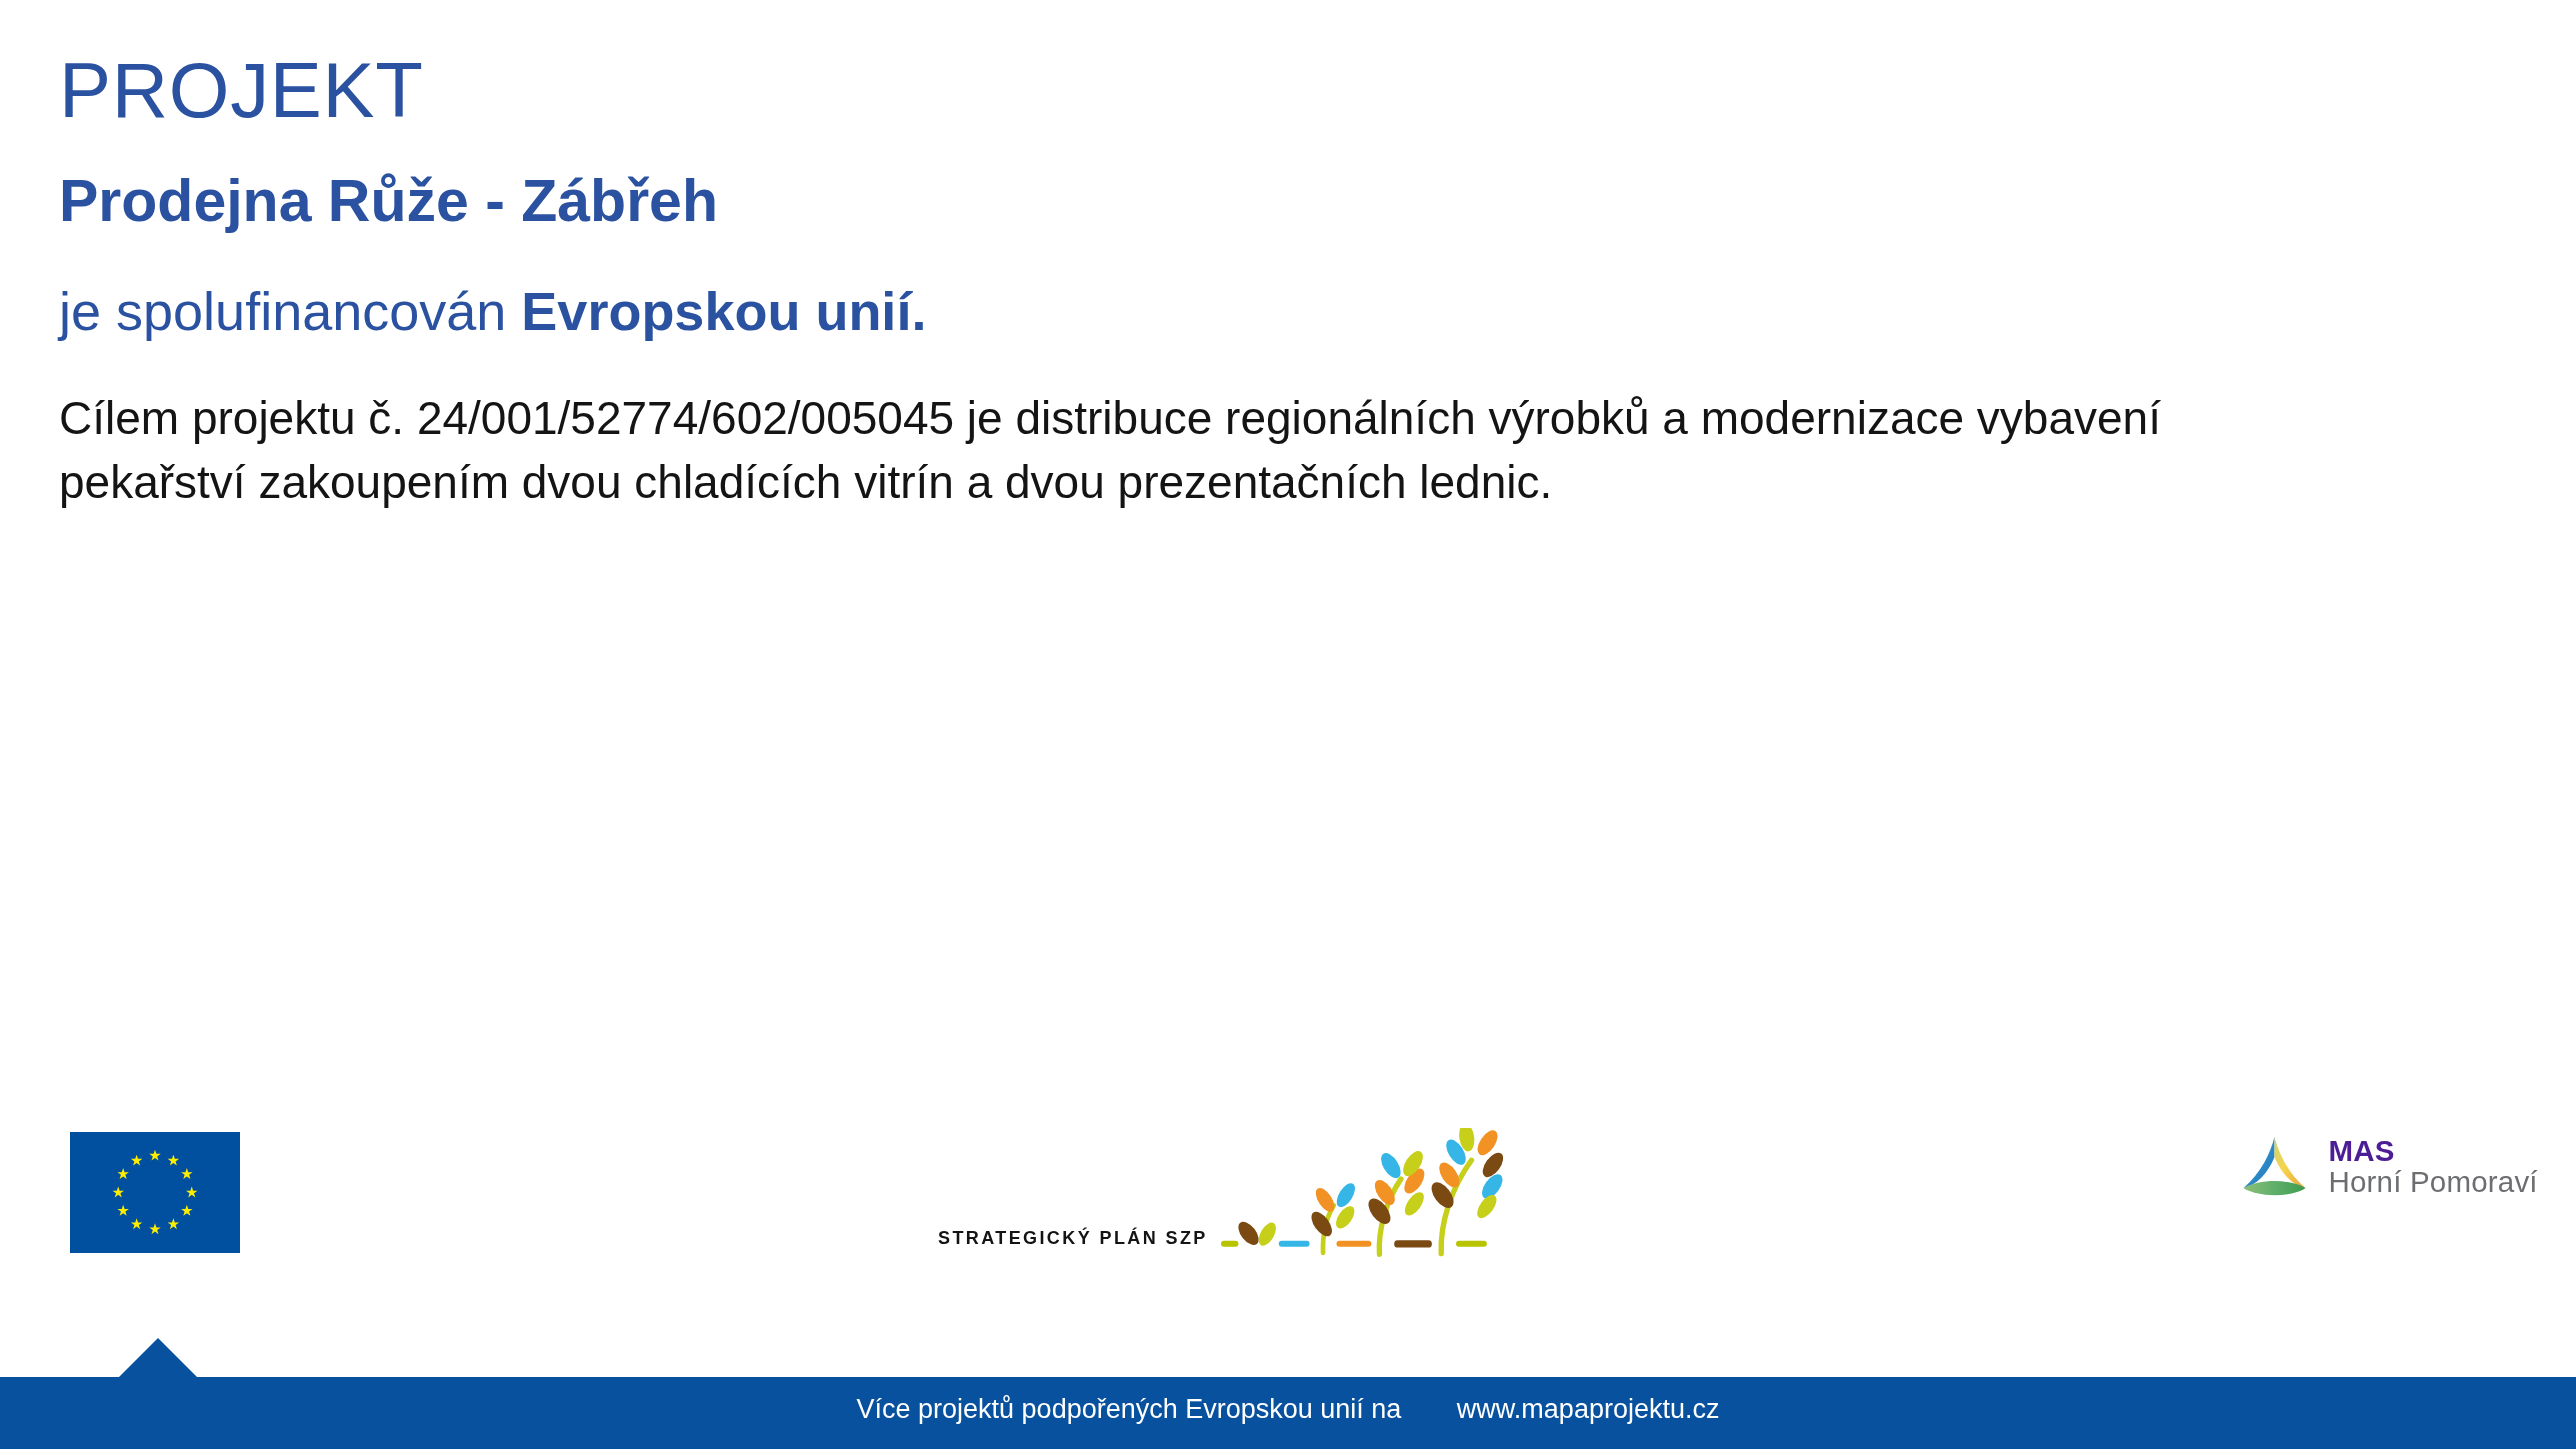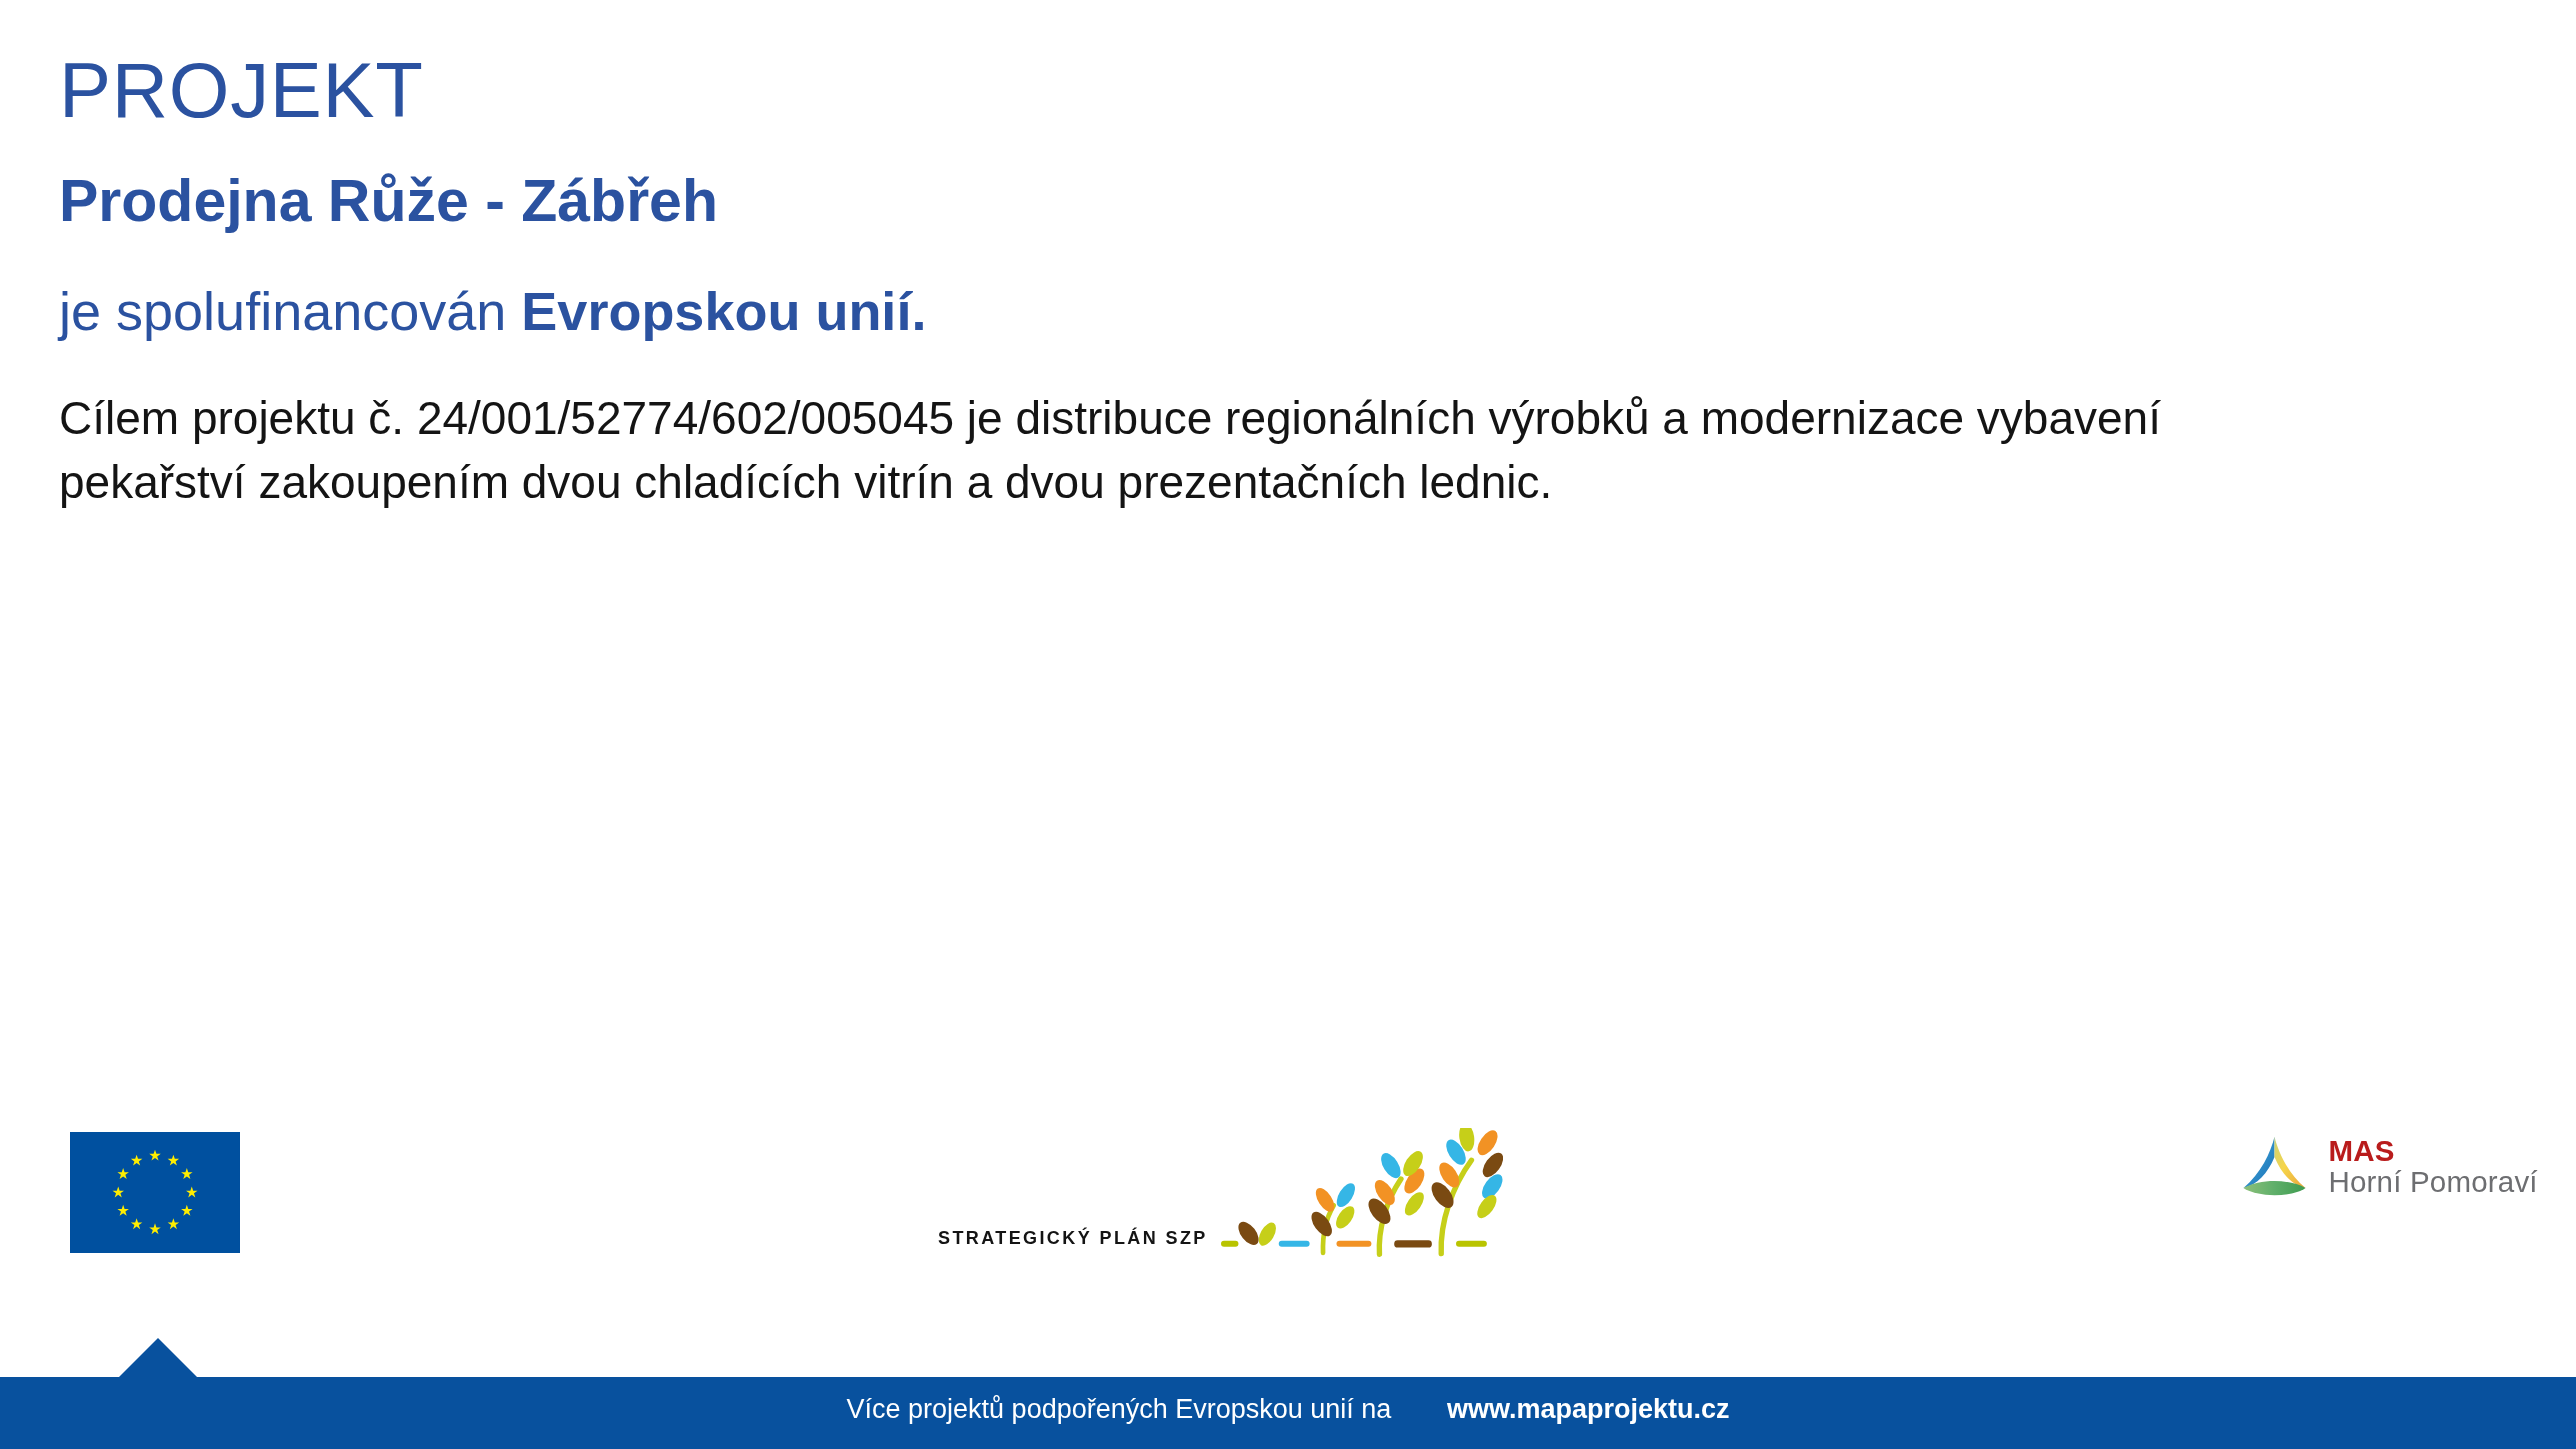--- a/index.html
+++ b/index.html
@@ -128,21 +128,21 @@
     top: 12px;
     display: flex;
     align-items: center;
   }
   .mas-mark svg { display: block; }
   .mas-words {
     margin-left: 13.4px;
     line-height: 1.02;
   }
   .mas-words .mas-top {
-    color: #b91c1c;
+    color: #4c1d95;
     font-size: 29.5px;
     font-weight: bold;
     letter-spacing: 0.3px;
   }
   .mas-words .mas-bottom {
     color: #6D6E71;
     font-size: 29.5px;
     font-weight: 400;
     letter-spacing: 0.2px;
   }
@@ -171,21 +171,21 @@
     left: 0;
     top: 1394px;
     width: 2576px;
     text-align: center;
     color: #FFFFFF;
     font-size: 27px;
     font-weight: 400;
     white-space: nowrap;
   }
   .footer-text .footer-url {
-    font-weight: bold;
+    font-weight: normal;
     margin-left: 48px;
   }
 </style>
 </head>
 <body>
 
 <div class="content">
 
   <div class="page-title">PROJEKT</div>
 

